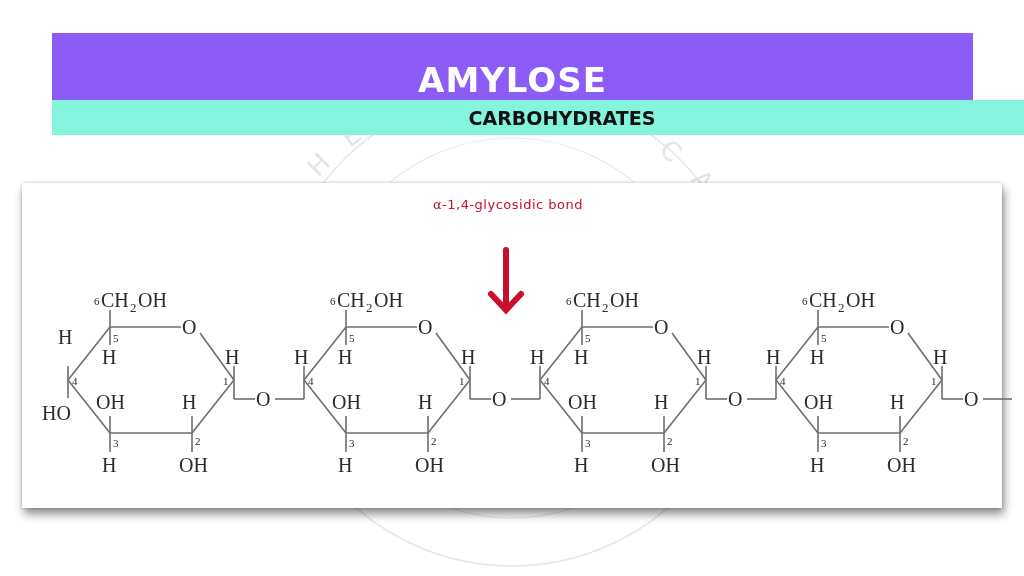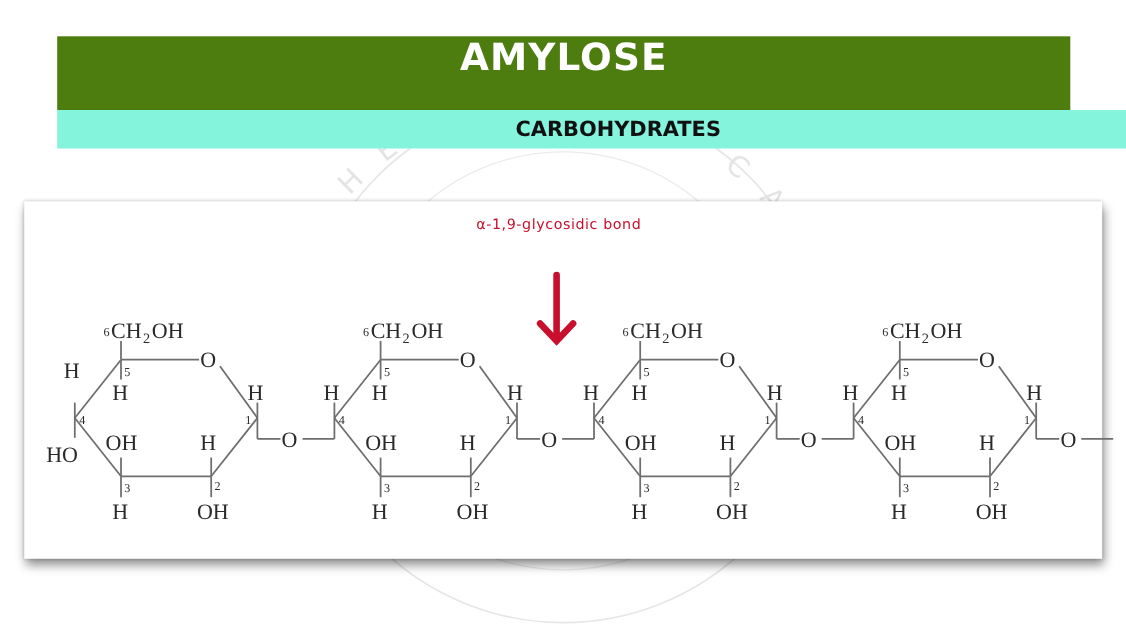--- a/index.html
+++ b/index.html
@@ -1,18 +1,18 @@
 <!DOCTYPE html>
 <html><head>
 <meta charset="utf-8">
 <style>
   html, body { margin: 0; padding: 0; }
   body { width: 1024px; height: 576px; background: #ffffff; position: relative; overflow: hidden; font-family: "Liberation Sans", sans-serif; }
   .watermark { position: absolute; left: 0; top: 0; width: 1024px; height: 576px; pointer-events: none; }
-  .title-bar { position: absolute; left: 52px; top: 33px; width: 921px; height: 67px; background: #4d7c0f; display: flex; align-items: flex-start; justify-content: center; }
+  .title-bar { position: absolute; left: 52px; top: 33px; width: 921px; height: 67px; background: #8b5cf6; display: flex; align-items: flex-end; justify-content: center; }
   .title-text { color: #ffffff; font-family: "DejaVu Sans", sans-serif; font-weight: bold; font-size: 34px; letter-spacing: 1px; }
   .subtitle-bar { position: absolute; left: 52px; top: 100px; width: 1020px; height: 35px; background: #84f4dd; display: flex; align-items: center; justify-content: center; }
   .subtitle-text { color: #111111; font-family: "DejaVu Sans", sans-serif; font-weight: bold; font-size: 19px; }
   .panel { position: absolute; left: 22px; top: 183px; width: 980px; height: 325px; background: #ffffff; box-shadow: 2px 6px 9px rgba(0,0,0,0.45), 0 0 3px rgba(0,0,0,0.2); }
   .diagram { position: absolute; left: 0; top: 0; width: 1024px; height: 576px; }
   .annot { position: absolute; left: 393px; top: 197px; width: 230px; text-align: center; color: #c8102e; font-family: "DejaVu Sans", sans-serif; font-size: 13px; letter-spacing: 0.5px; }
 </style>
 </head>
 <body>
 
@@ -27,21 +27,21 @@
 
 <div class="title-bar">
   <span class="title-text">AMYLOSE</span>
 </div>
 <div class="subtitle-bar">
   <span class="subtitle-text">CARBOHYDRATES</span>
 </div>
 
 <div class="panel"></div>
 
-<div class="annot">α-1,9-glycosidic bond</div>
+<div class="annot">α-1,4-glycosidic bond</div>
 
 <svg class="diagram" viewBox="0 0 1024 576">
   <defs>
     <g id="unit" stroke="#6e6e6e" stroke-width="1.6" fill="none">
 
       <line x1="110" y1="327" x2="181" y2="327"></line>
       <line x1="200" y1="333" x2="234" y2="380"></line>
       <line x1="234" y1="380" x2="192" y2="433"></line>
       <line x1="192" y1="433" x2="110" y2="433"></line>
       <line x1="110" y1="433" x2="68" y2="380"></line>

